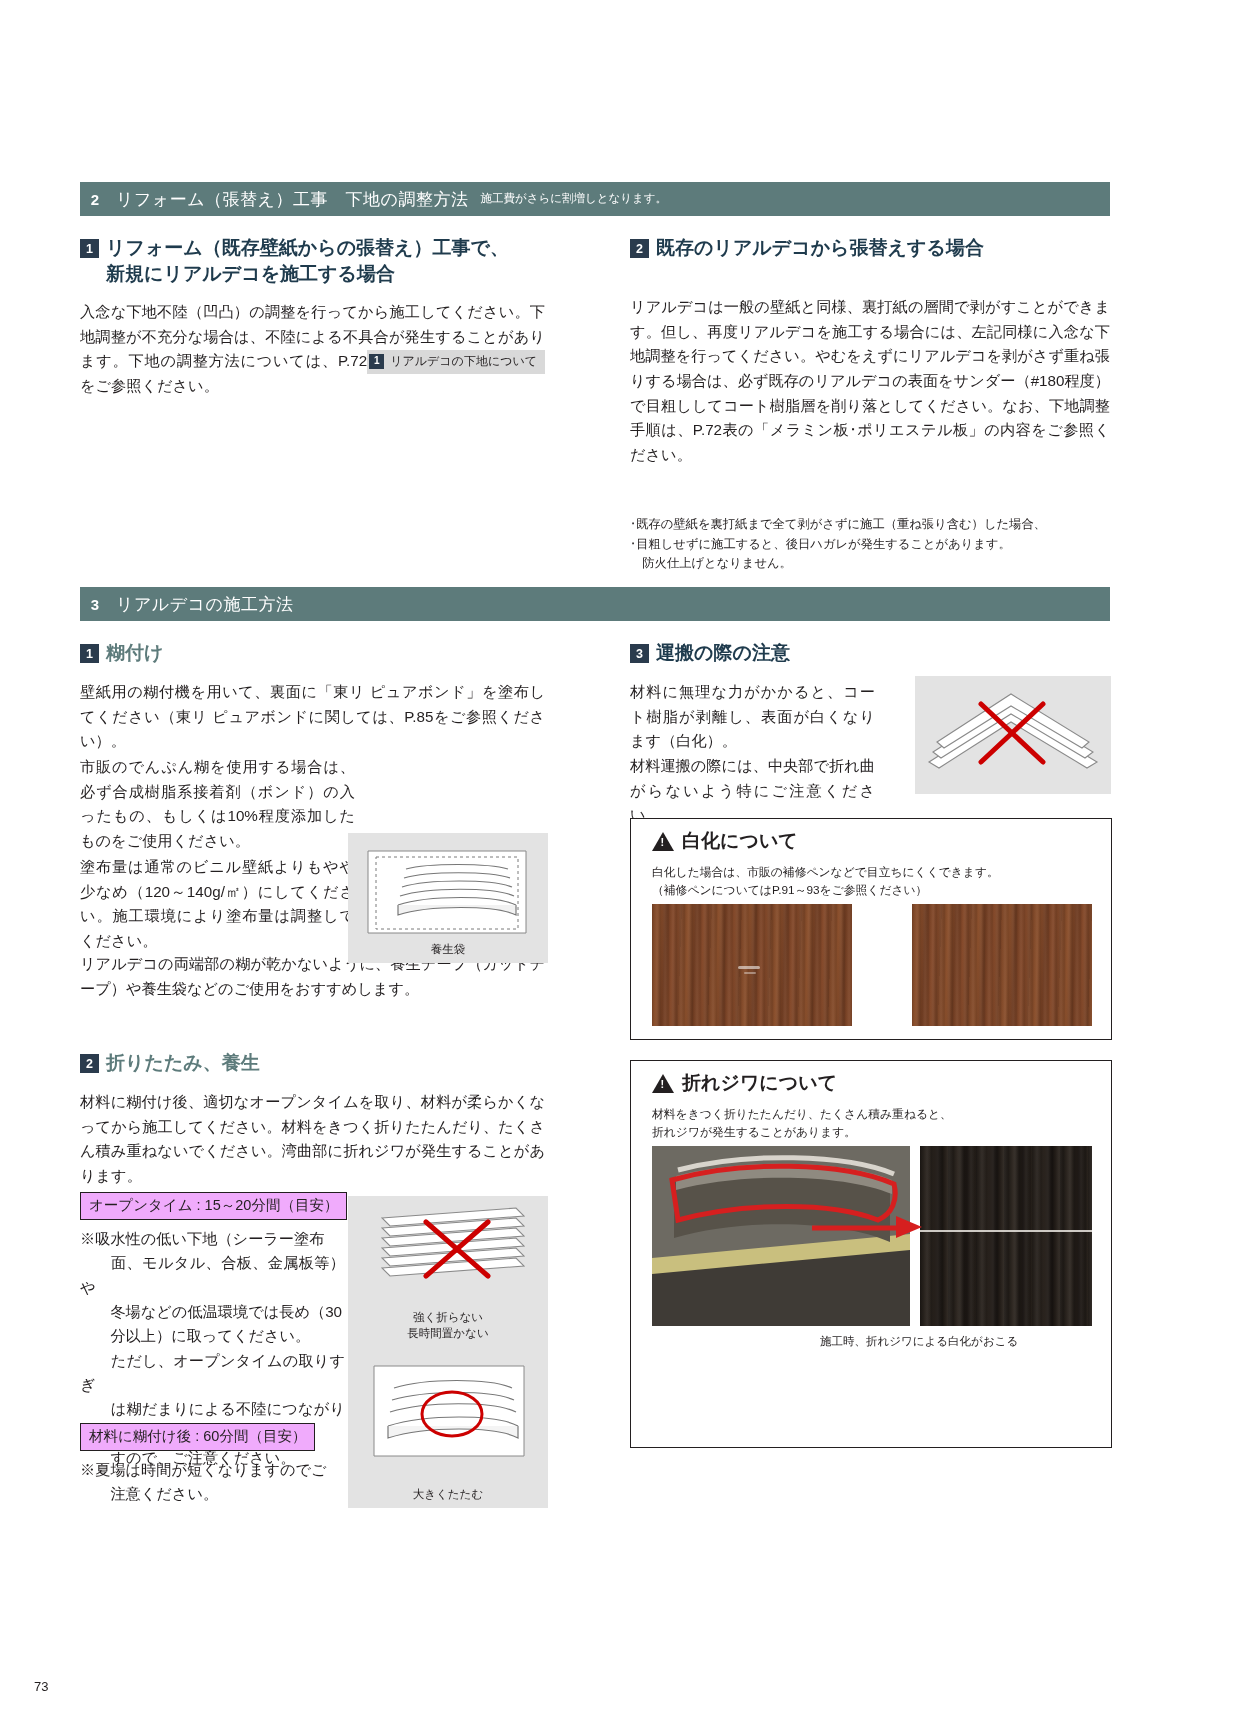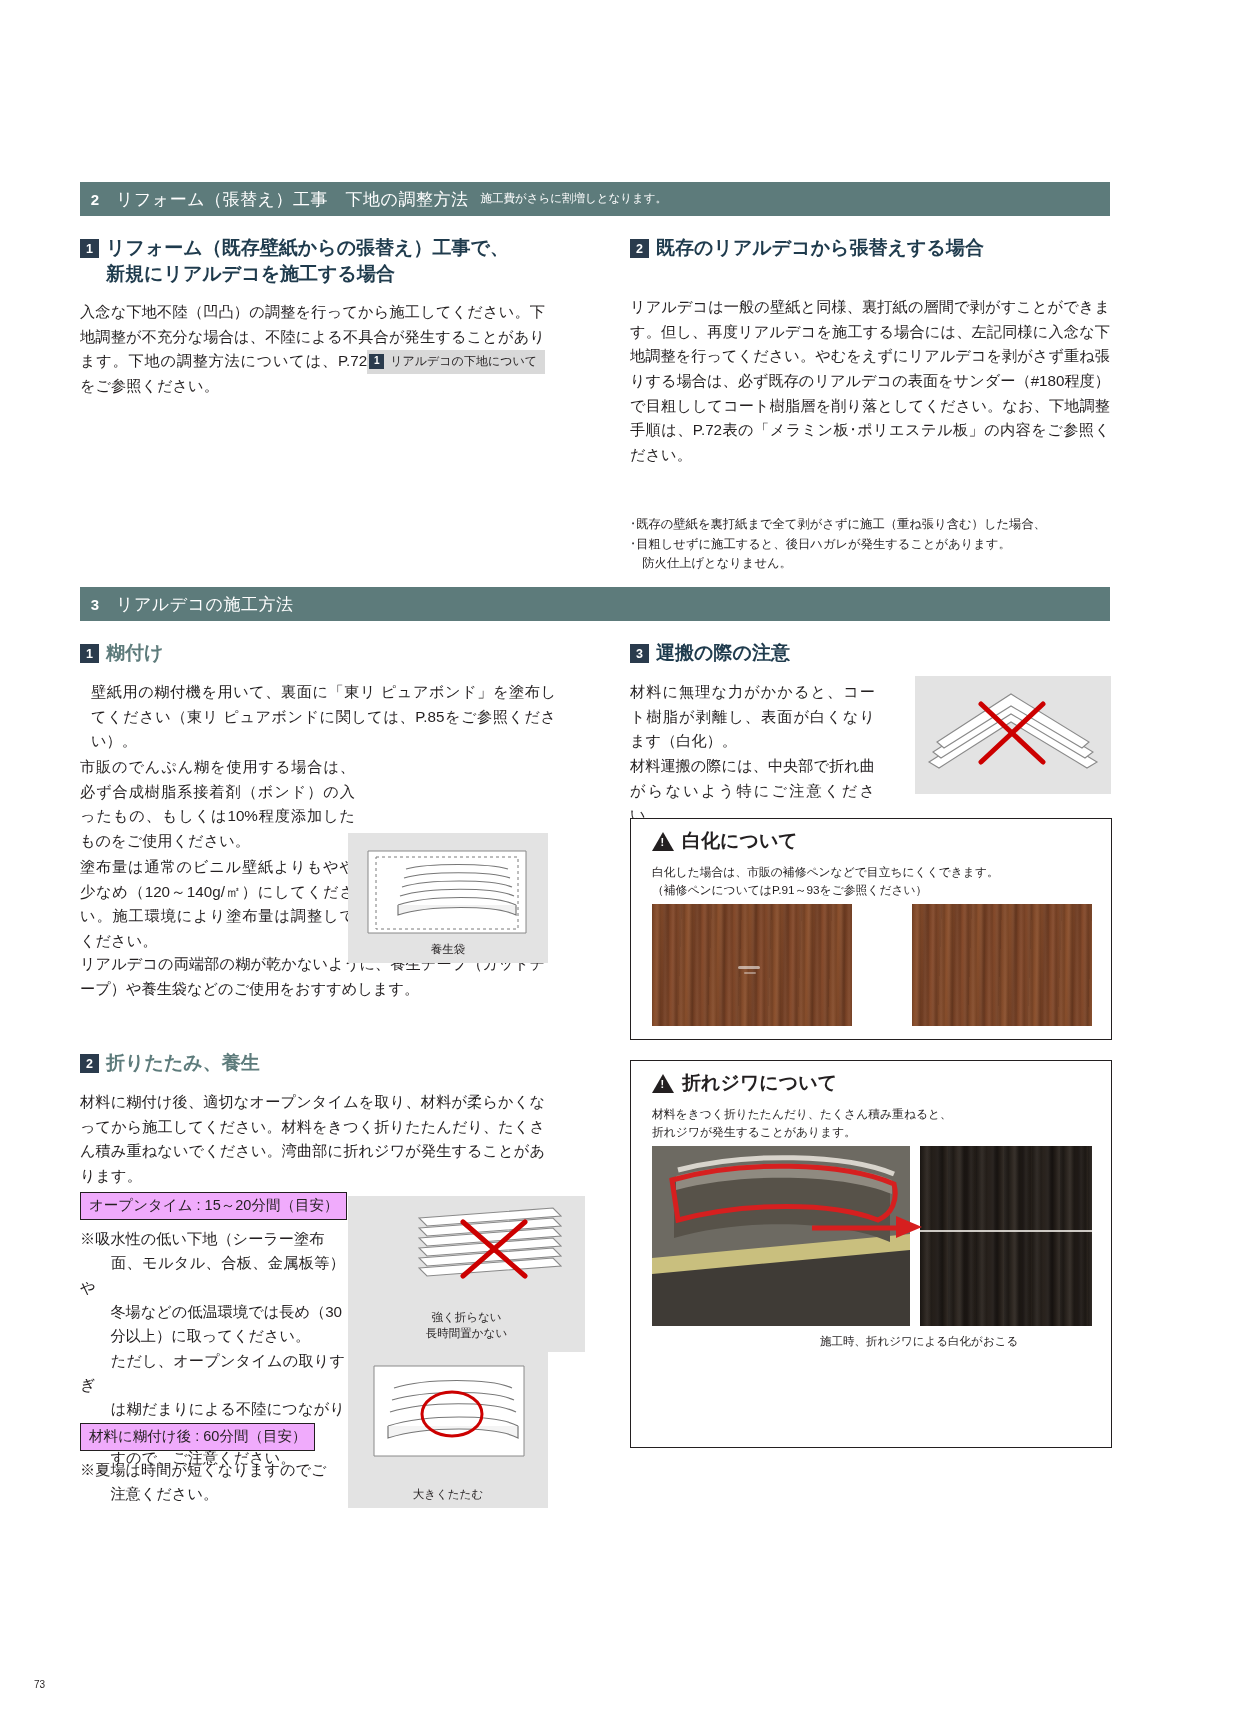--- a/index.html
+++ b/index.html
@@ -219,21 +219,21 @@
 
   .arrow-gray {
     position: absolute;
     width: 0; height: 0;
   }
 
   .footer-page {
     position: absolute;
     left: 34px;
     top: 1679px;
-    font-size: 10px;
+    font-size: 13px;
     color: #231f20;
     text-align: right;
   }
 
   svg { display: block; }
 </style>
 </head>
 <body>
 
 <div class="page">
@@ -275,21 +275,21 @@
   <div class="section-bar" style="left:80px; top:587px; width:1030px;">
     <span class="num">3</span>
     <span class="title">リアルデコの施工方法</span>
   </div>
 
   <div class="sub-head" style="left:80px; top:640px; width:470px;">
     <span class="sq">1</span>
     <span class="txt accent">糊付け</span>
   </div>
 
-  <div class="body-text" style="left:80px; top:680px; width:465px;margin-left:11px;">壁紙用の糊付機を用いて、裏面に「東リ ピュアボンド」を塗布してください（東リ ピュアボンドに関しては、P.85をご参照ください）。</div>
+  <div class="body-text" style="left:80px; top:680px; width:465px;">壁紙用の糊付機を用いて、裏面に「東リ ピュアボンド」を塗布してください（東リ ピュアボンドに関しては、P.85をご参照ください）。</div>
 
   <div class="body-text" style="left:80px; top:755px; width:275px;">市販のでんぷん糊を使用する場合は、必ず合成樹脂系接着剤（ボンド）の入ったもの、もしくは10%程度添加したものをご使用ください。</div>
 
   <div class="body-text" style="left:80px; top:855px; width:275px;">塗布量は通常のビニル壁紙よりもやや少なめ（120～140g/㎡）にしてください。施工環境により塗布量は調整してください。</div>
 
   <div class="body-text" style="left:80px; top:952px; width:465px;">リアルデコの両端部の糊が乾かないように、養生テープ（カットテープ）や養生袋などのご使用をおすすめします。</div>
 
   <div class="figbox" style="left:348px; top:785px; width:200px; height:130px;margin-top:48px;">
     <svg width="200" height="130" viewBox="0 0 200 130">
       <path d="M20 18 L178 18 L178 100 L20 100 Z" fill="#ffffff" stroke="#888" stroke-width="1"></path>
@@ -323,21 +323,21 @@
     <div>　　すので、ご注意ください。</div>
   </div>
 
   <div class="box-label" style="left:80px; top:1423px;">材料に糊付け後 : 60分間（目安）</div>
 
   <div class="body-text" style="left:80px; top:1458px; width:275px; line-height:1.6;">
     <div>※夏場は時間が短くなりますのでご</div>
     <div>　　注意ください。</div>
   </div>
 
-  <div class="figbox" style="left:348px; top:1196px; width:200px; height:156px;padding-left:37px;">
+  <div class="figbox" style="left:348px; top:1196px; width:200px; height:156px;">
     <svg width="200" height="108" viewBox="0 0 200 108">
       <g fill="#ffffff" stroke="#8a8a8a" stroke-width="1.1">
         <path d="M34 22 L168 12 L176 20 L42 30 Z"></path>
         <path d="M34 32 L168 22 L176 30 L42 40 Z"></path>
         <path d="M34 42 L168 32 L176 40 L42 50 Z"></path>
         <path d="M34 52 L168 42 L176 50 L42 60 Z"></path>
         <path d="M34 62 L168 52 L176 60 L42 70 Z"></path>
         <path d="M34 72 L168 62 L176 70 L42 80 Z"></path>
       </g>
       <g stroke="#cc0000" stroke-width="5" stroke-linecap="round">

